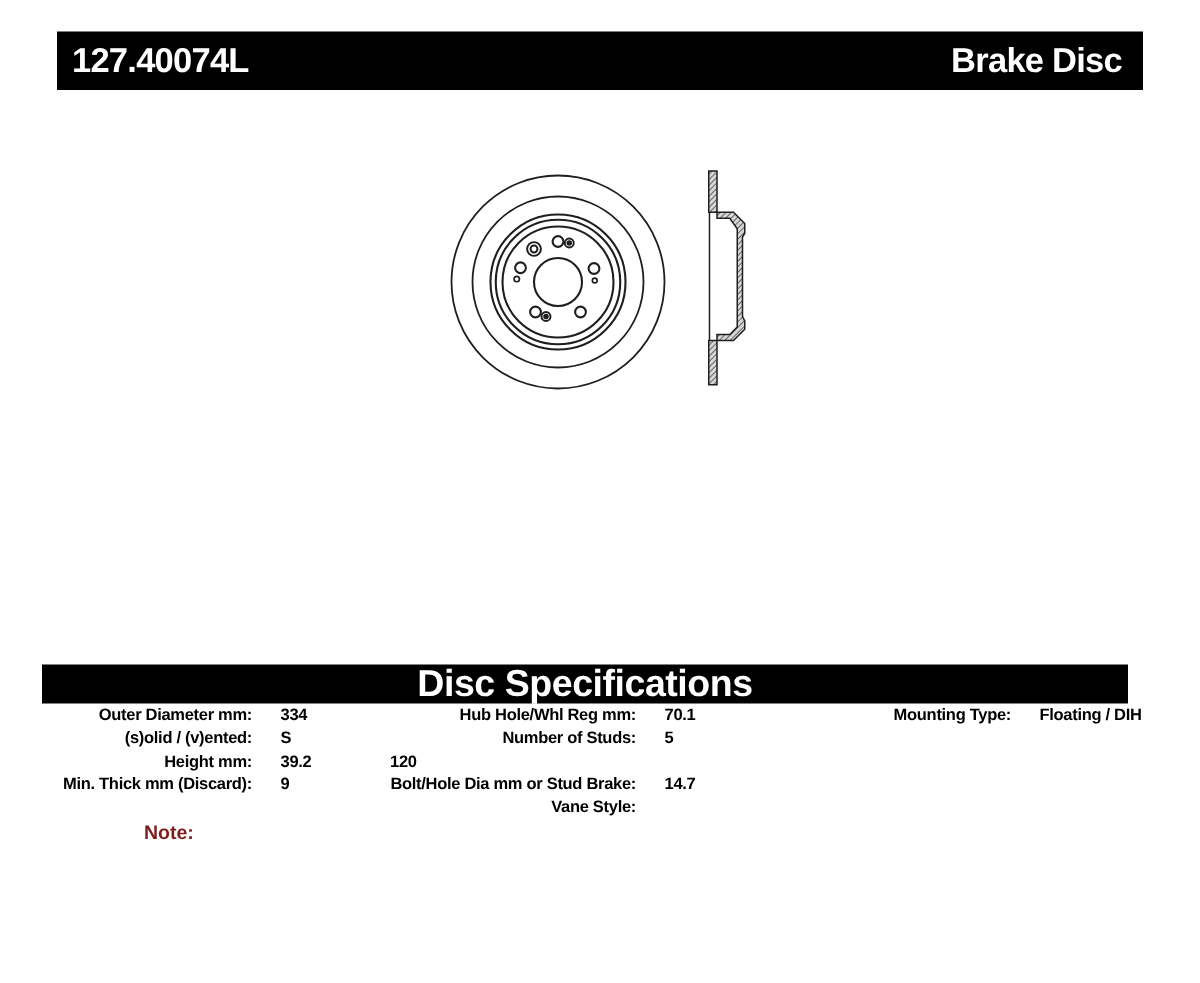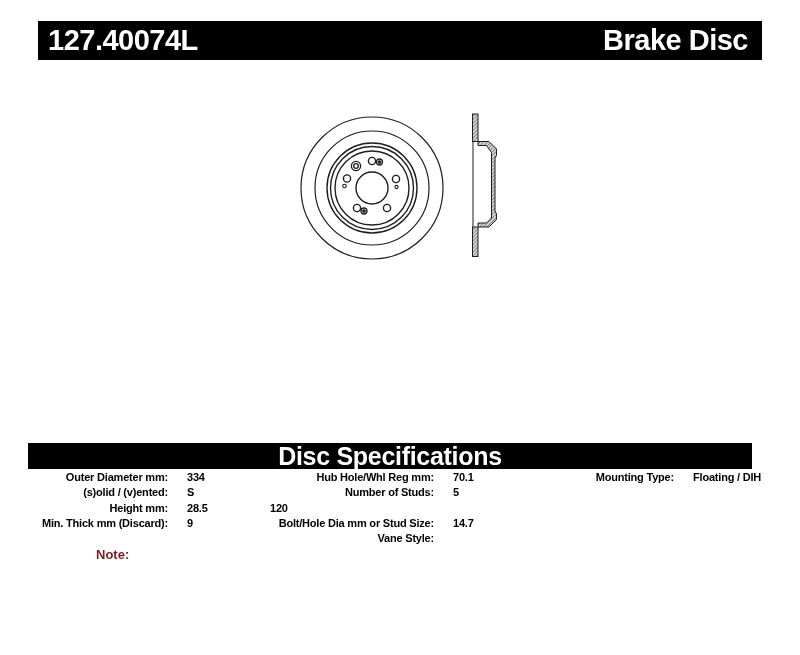--- a/index.html
+++ b/index.html
@@ -9,39 +9,39 @@
     background:#ffffff;
     font-family:"Liberation Sans","DejaVu Sans",sans-serif;
     overflow:hidden;
   }
   
   .topbar{
     position:absolute;left:38px;top:21px;width:724px;height:39px;
     background:#000;color:#fff;
     display:flex;justify-content:space-between;align-items:center;
     box-sizing:border-box;padding:0 14px 0 10px;
-    font-size:29px;font-weight:bold;letter-spacing:-0.5px;
+    font-size:23px;font-weight:bold;letter-spacing:-0.5px;
   }
   
   .drawing-svg{position:absolute;left:0;top:0;pointer-events:none;}
   
   .specbar{
     position:absolute;left:28px;top:443px;width:724px;height:26px;
     background:#000;color:#fff;
     display:flex;justify-content:center;align-items:center;
     font-size:25px;font-weight:bold;letter-spacing:-0.3px;
   }
   
   .speccol{
     position:absolute;top:470px;
     font-size:11px;font-weight:bold;color:#000;
     letter-spacing:-0.2px;line-height:15.3px;
   }
   .col1{left:34px;width:250px;}
-  .col2{left:270px;width:270px;}
+  .col2{left:260px;width:270px;}
   .col3{left:540px;width:230px;}
   .srow{display:flex;gap:19px;}
   .lbl{display:flex;justify-content:flex-end;white-space:nowrap;}
   .col1 .lbl{flex:0 0 134px;}
   .col2 .lbl{flex:0 0 164px;}
   .col3 .lbl{flex:0 0 134px;}
   .val{white-space:nowrap;}
   
   .note{
     position:absolute;left:96px;top:547px;
@@ -117,42 +117,42 @@
     <div class="srow">
       <span class="lbl">Outer Diameter mm:</span>
       <span class="val">334</span>
     </div>
     <div class="srow">
       <span class="lbl">(s)olid / (v)ented:</span>
       <span class="val">S</span>
     </div>
     <div class="srow">
       <span class="lbl">Height mm:</span>
-      <span class="val">28.5</span>
+      <span class="val">39.2</span>
     </div>
     <div class="srow">
       <span class="lbl">Min. Thick mm (Discard):</span>
       <span class="val">9</span>
     </div>
   </div>
 
   <div class="speccol col2">
     <div class="srow">
       <span class="lbl">Hub Hole/Whl Reg mm:</span>
       <span class="val">70.1</span>
     </div>
     <div class="srow">
       <span class="lbl">Number of Studs:</span>
       <span class="val">5</span>
     </div>
     <div class="srow">
       <span class="val">120</span>
     </div>
     <div class="srow">
-      <span class="lbl">Bolt/Hole Dia mm or Stud Size:</span>
+      <span class="lbl">Bolt/Hole Dia mm or Stud Brake:</span>
       <span class="val">14.7</span>
     </div>
     <div class="srow">
       <span class="lbl">Vane Style:</span>
       <span class="val"></span>
     </div>
   </div>
 
   <div class="speccol col3">
     <div class="srow">

